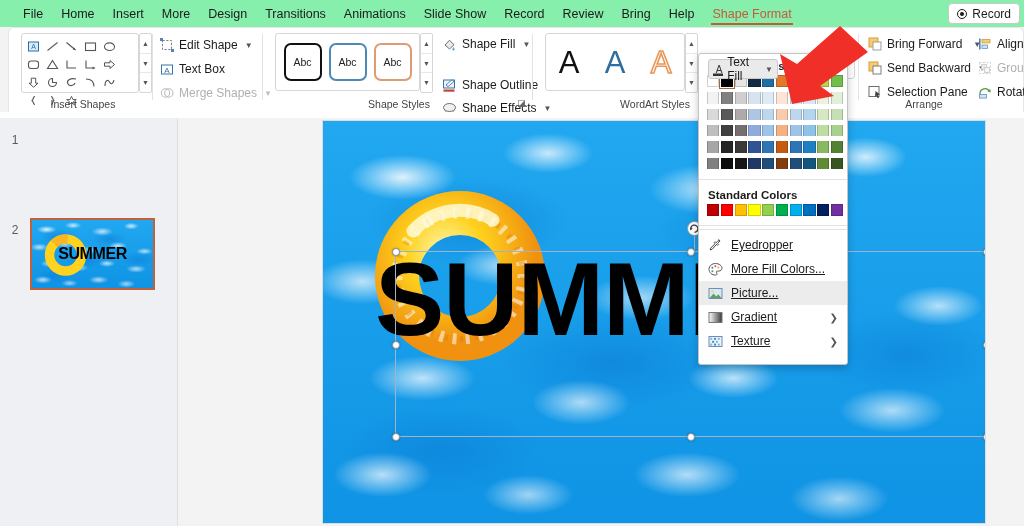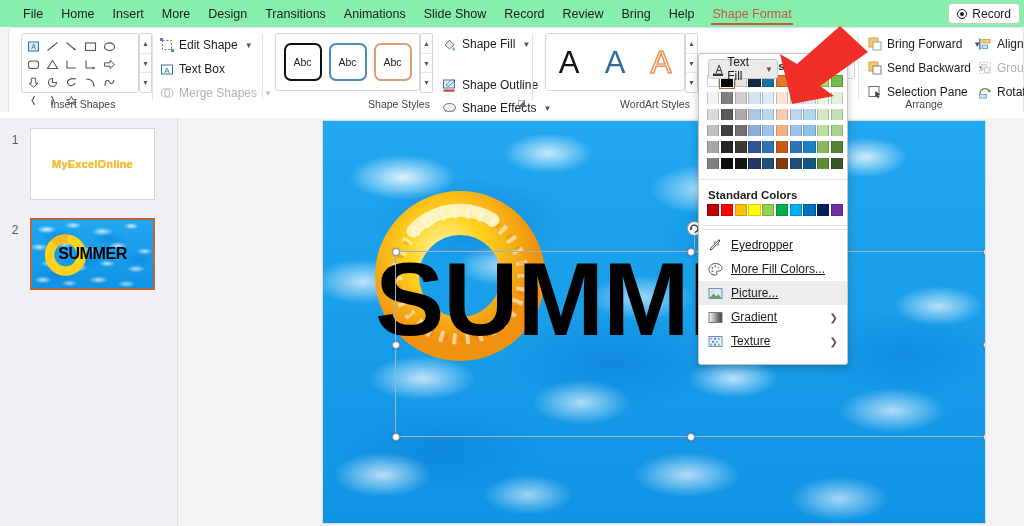--- a/index.html
+++ b/index.html
@@ -672,23 +672,20 @@
     </div>
   </div>
 
   <svg class="red-arrow" width="115" height="90" viewBox="0 0 115 90">
     <polygon points="30,80 18,30 35,40 78,2 106,28 58,62 72,72" fill="#f03028"></polygon>
   </svg>
 
   <div class="thumbpane">
     <div class="thumb-row" style="top:10px;">
       <div class="thumb-num">1</div>
-      <div class="thumb">
-        <div class="thumb-title-1">MyExcelOnline</div>
-      </div>
     </div>
     <div class="thumb-row" style="top:100px;">
       <div class="thumb-num">2</div>
       <div class="thumb sel">
         <div class="water"></div>
         <svg viewBox="0 0 125 72" style="position:absolute; inset:0; width:100%; height:100%;">
           <circle cx="34" cy="37" r="17" fill="none" stroke="#ffd21e" stroke-width="10"></circle>
           <circle cx="34" cy="37" r="17" fill="none" stroke="#f5a623" stroke-width="10" stroke-dasharray="16 90" stroke-dashoffset="40" opacity=".6"></circle>
         </svg>
         <div style="position:absolute; left:0; right:0; top:25px; text-align:center; font-size:16px; font-weight:bold; color:#000; letter-spacing:-.4px;">SUMMER</div>

